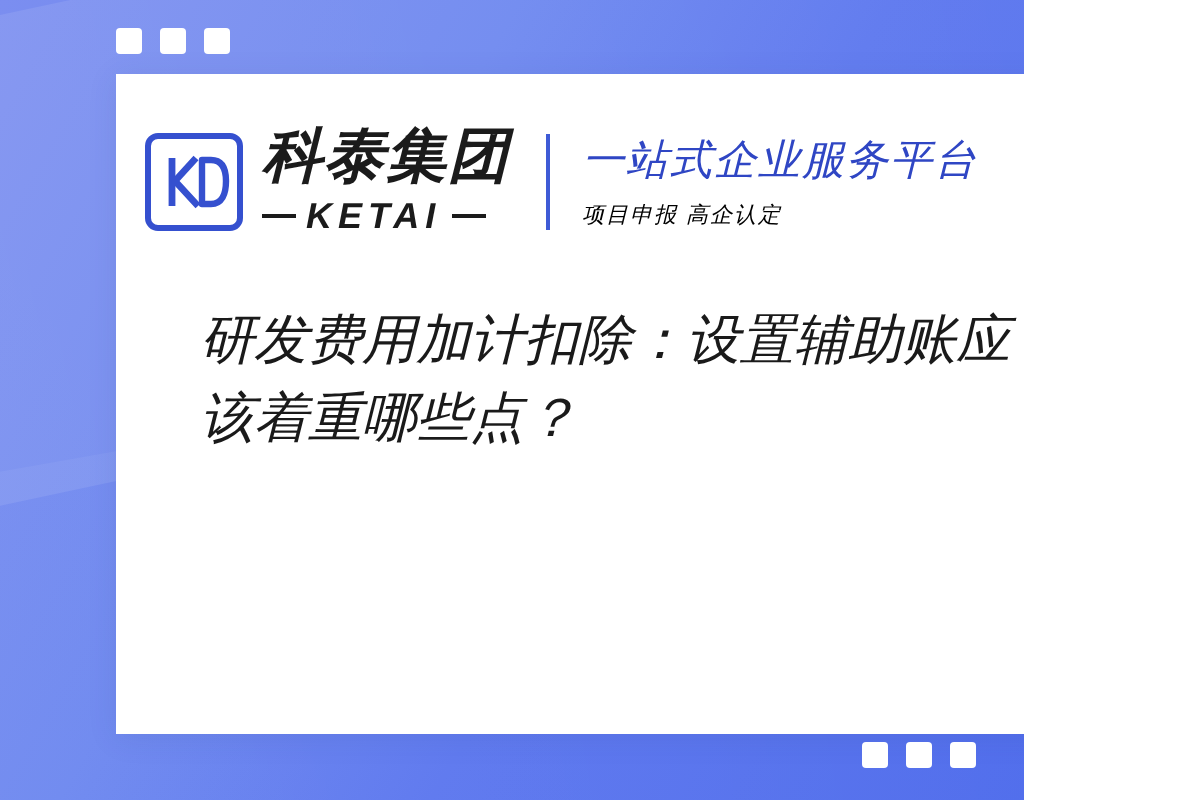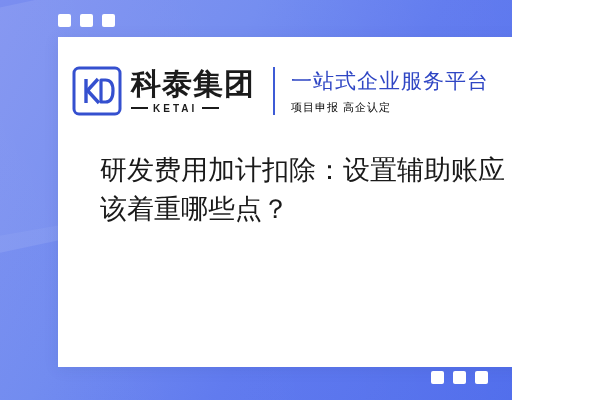--- a/index.html
+++ b/index.html
@@ -11,20 +11,21 @@
     height: 400px;
     overflow: hidden;
     font-family: "Liberation Sans", sans-serif;
   }
   .poster {
     position: relative;
     width: 512px;
     height: 400px;
     background: linear-gradient(120deg, #7b8ef0 0%, #6b86ef 35%, #5b76ee 60%, #4f6cec 100%);
     overflow: hidden;
+    font-style: italic;
   }
   
   .bg-band {
     position: absolute;
     left: -120px;
     top: -60px;
     width: 900px;
     height: 240px;
     background: linear-gradient(90deg, rgba(255,255,255,0.10), rgba(255,255,255,0.02));
     transform: rotate(-12deg);
@@ -107,21 +108,21 @@
     gap: 5px;
     margin-top: 3px;
   }
   .logo-sub .bar {
     display: block;
     width: 17px;
     height: 2px;
     background: #1b1b1b;
   }
   .logo-sub .en {
-    font-size: 10px;
+    font-size: 18px;
     letter-spacing: 3px;
     color: #1b1b1b;
     font-weight: bold;
     font-family: "Liberation Sans", sans-serif;
     text-align: center;
   }
   .v-divider {
     width: 2px;
     height: 48px;
     background: #3e5bd6;

